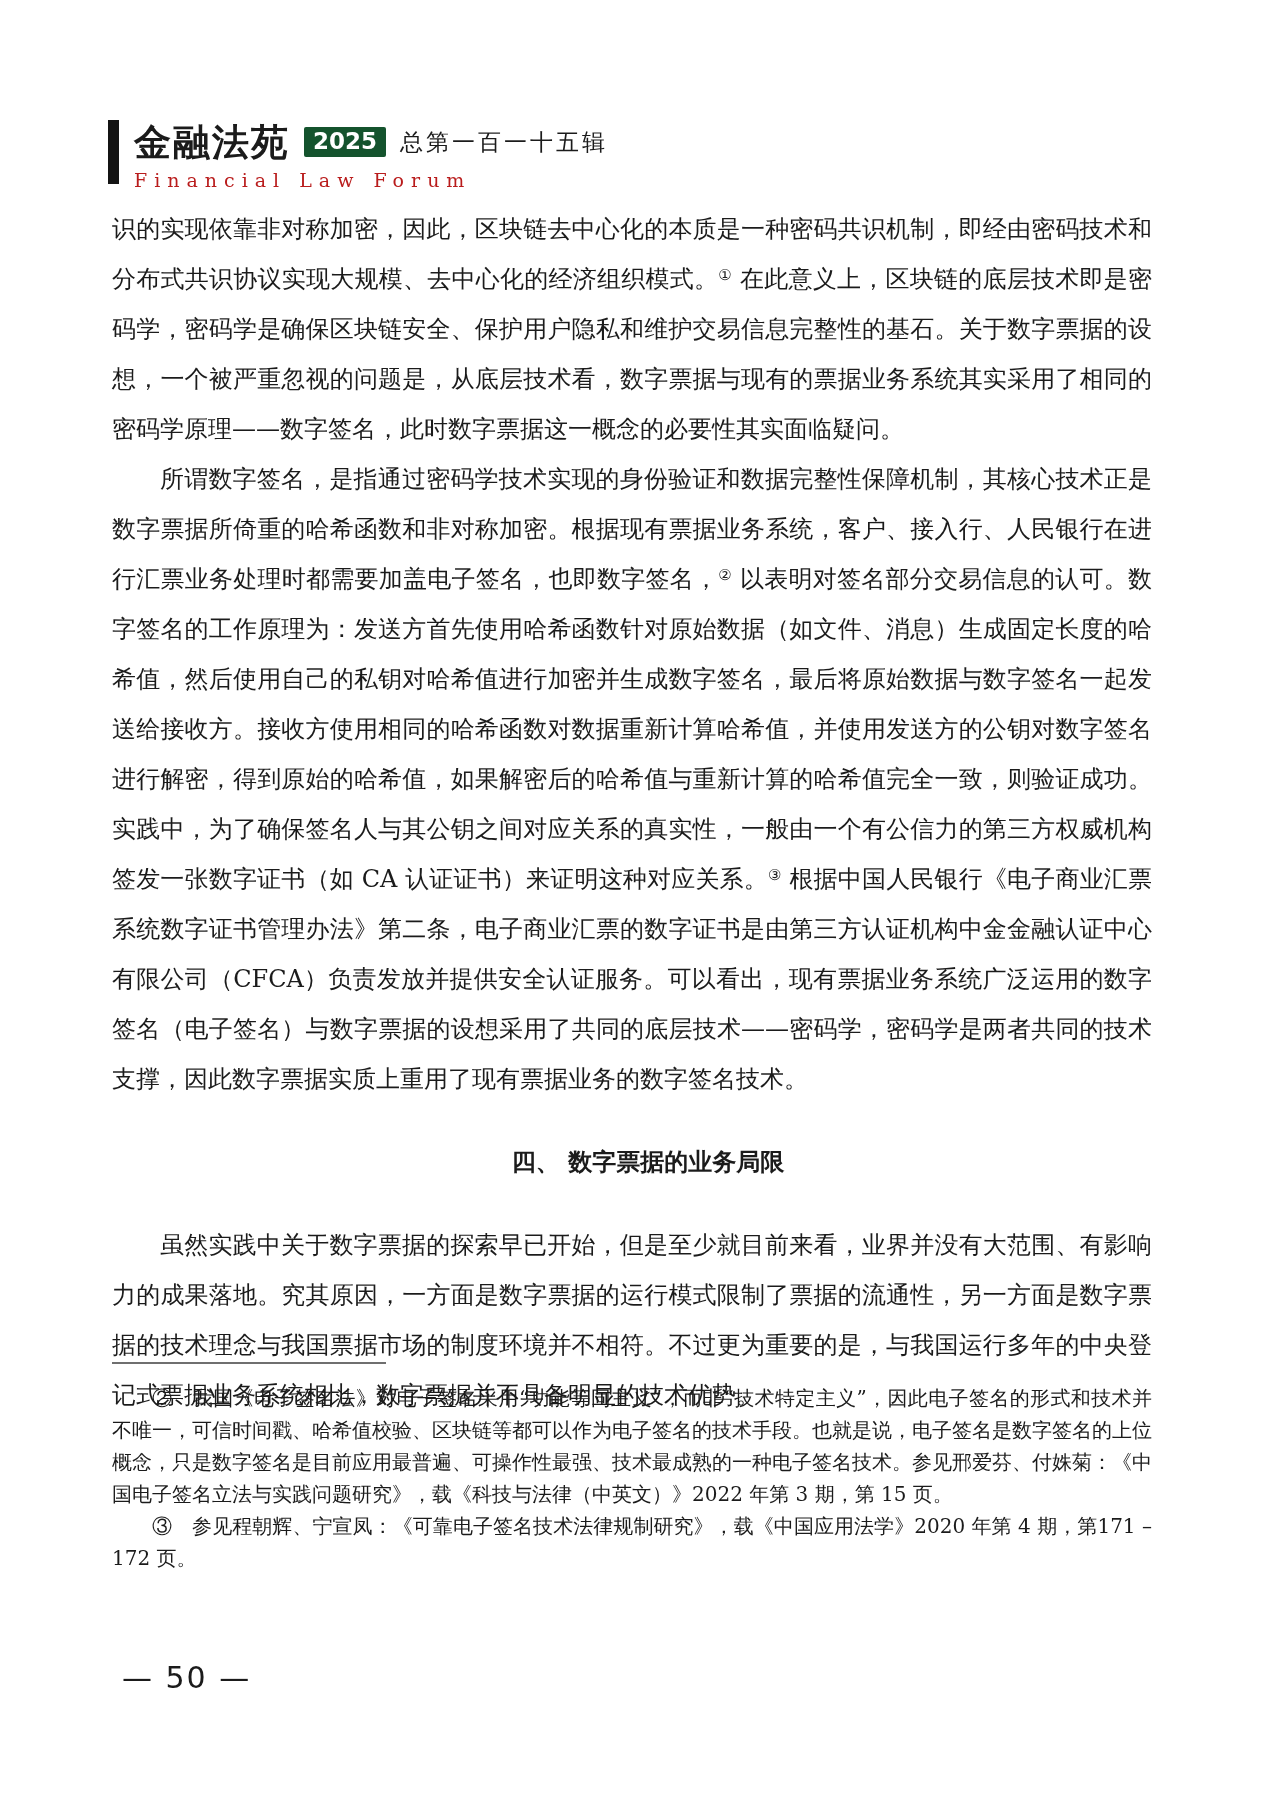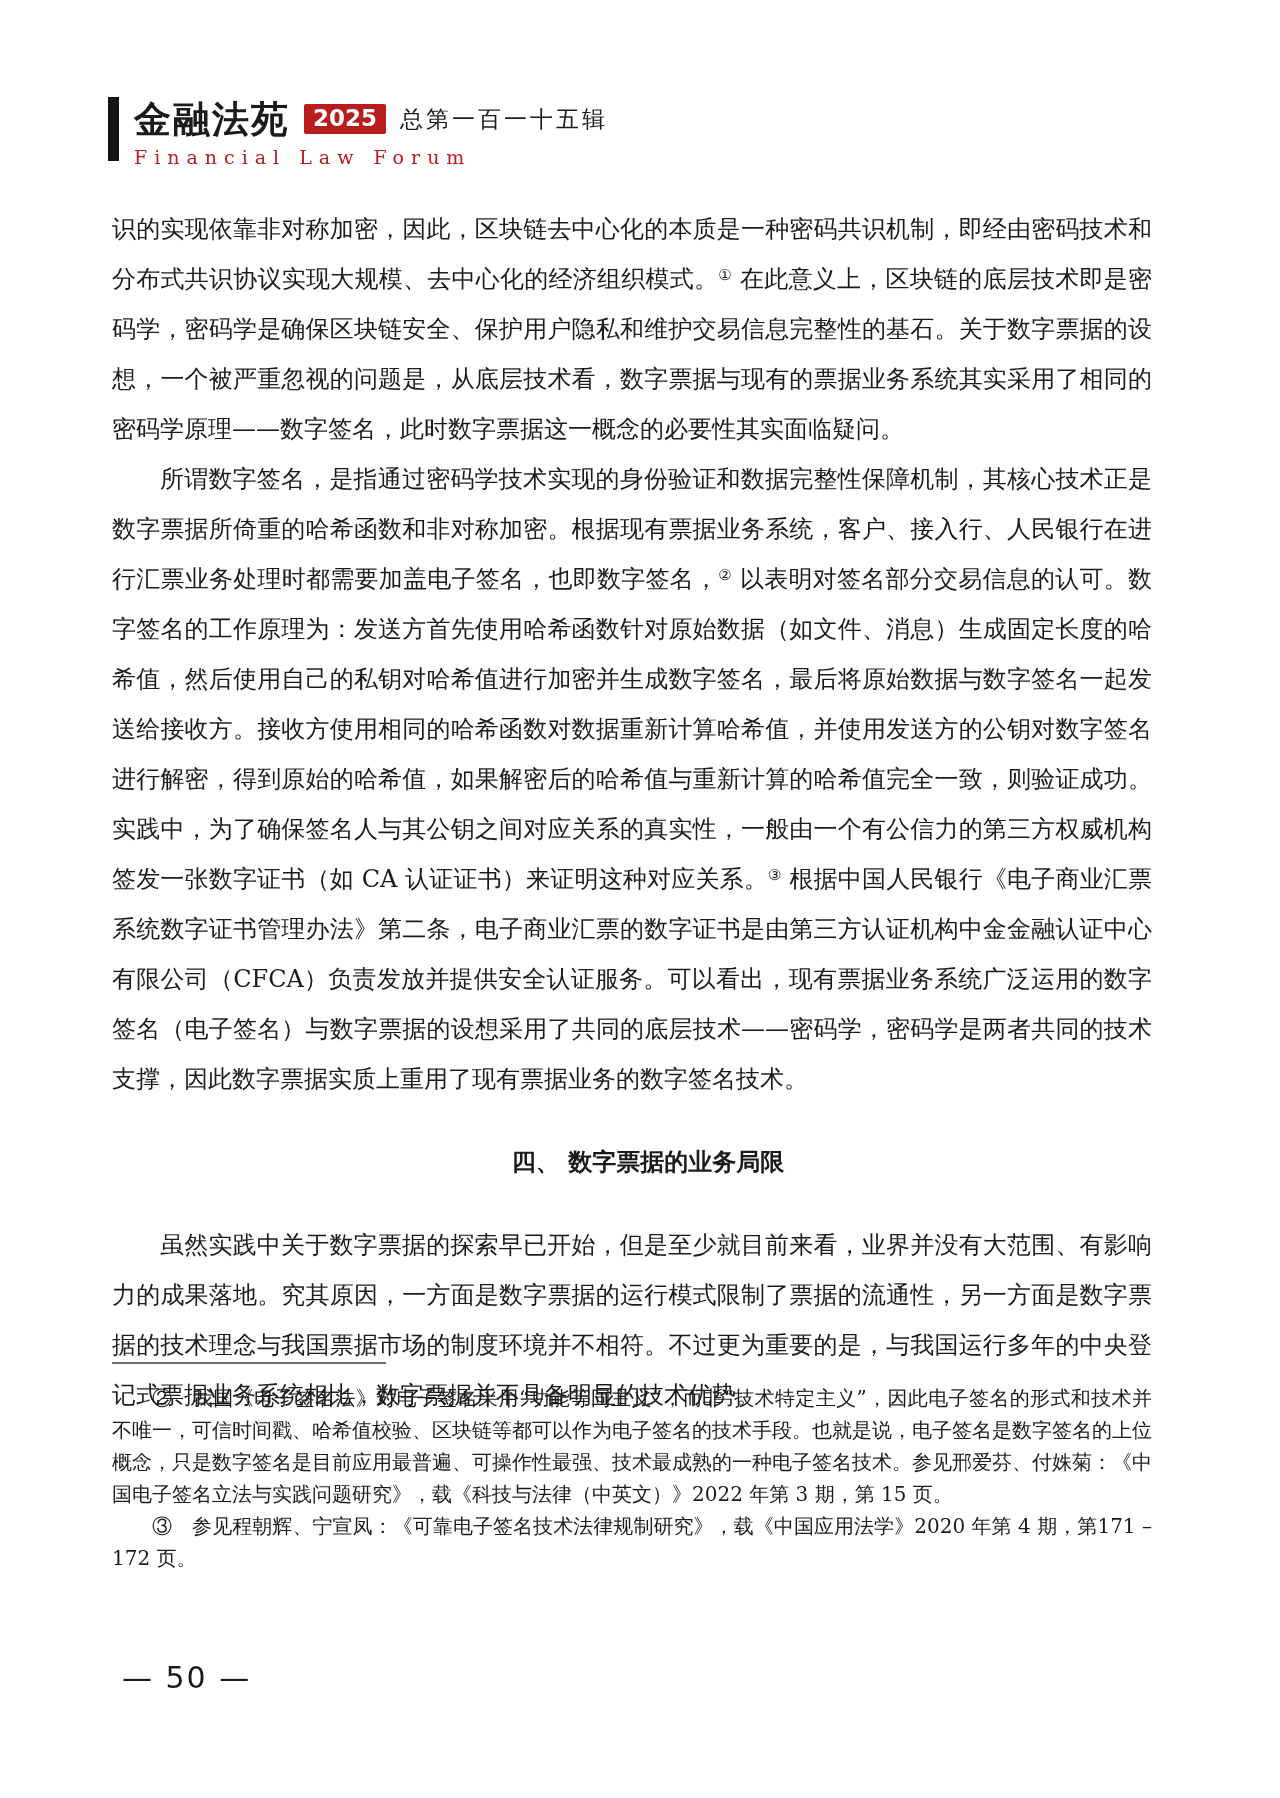--- a/index.html
+++ b/index.html
@@ -7,27 +7,27 @@
     width:1280px; height:1798px;
     background:#ffffff;
     position:relative;
     font-family:"DejaVu Serif", serif;
     color:#1b1b1b;
     overflow:hidden;
   }
   .page { position:absolute; inset:0; }
 
   
-  .header { position:absolute; left:108px; top:97px; display:flex; }
+  .header { position:absolute; left:108px; top:120px; display:flex; }
   .vbar { width:11px; height:64px; background:#141414; margin-right:15px; flex:0 0 auto; }
   .header-text { display:flex; flex-direction:column; }
   .header-row1 { display:flex; align-items:center; gap:14px; height:44px; }
   .logo-cn { font-size:37px; font-weight:bold; letter-spacing:2px; line-height:44px; }
   .badge-2025 {
-    background:#b91c1c; color:#ffffff;
+    background:#14532d; color:#ffffff;
     font-family:"DejaVu Sans", sans-serif;
     font-weight:bold; font-size:23px; line-height:23px;
     padding:3px 9px 4px 9px; border-radius:2px;
   }
   .issue { font-size:23px; font-weight:normal; letter-spacing:3px; }
   .logo-en { font-size:19px; letter-spacing:7px; margin-top:5px; color:#b91c1c; }
 
   
   .content {
     position:absolute; left:112px; top:204px; width:1040px;

